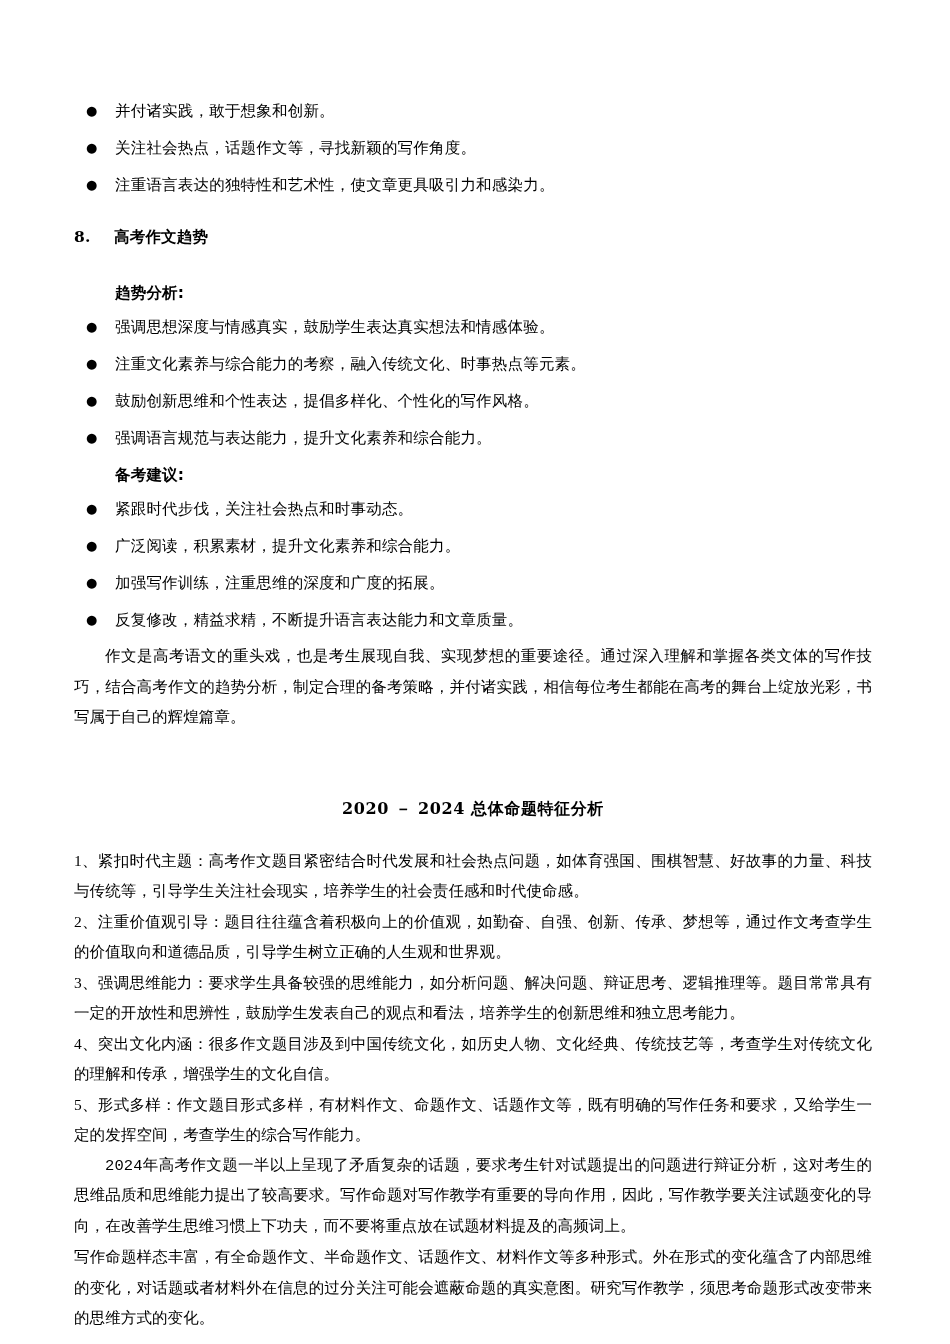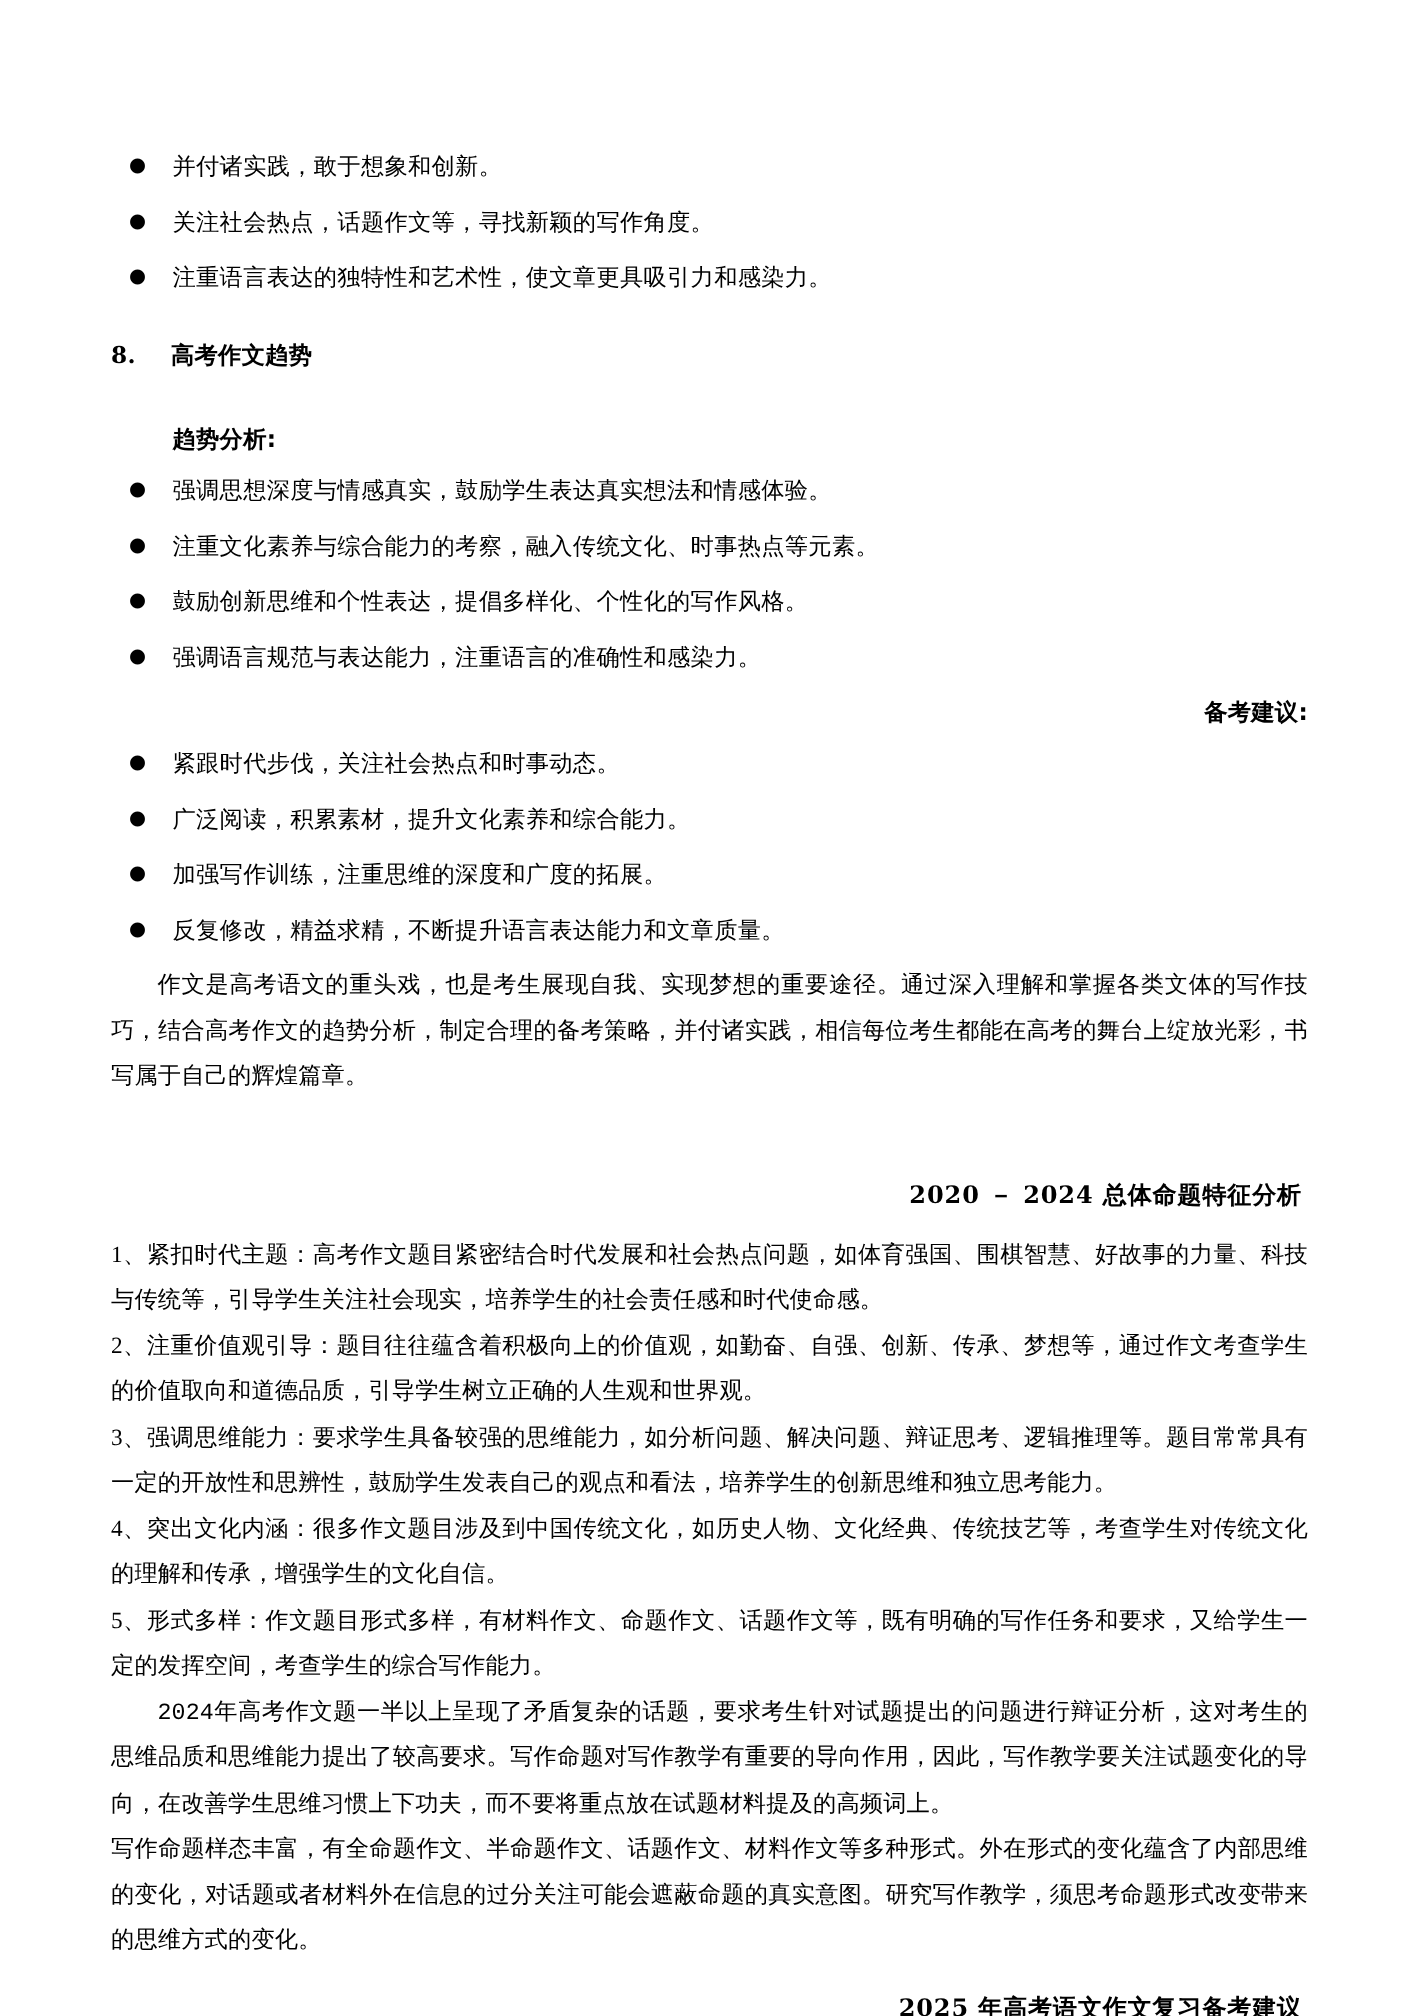--- a/index.html
+++ b/index.html
@@ -74,21 +74,20 @@
     font-weight: bold;
     font-size: 15.5px;
     line-height: 30px;
     padding-left: 41px;
     margin: 6px 0 4px 0;
     font-family: "DejaVu Sans", "Liberation Sans", sans-serif;
     letter-spacing: 0.2px;
   }
   .sub-heading.tight {
     margin-top: 2px;
-    text-align: right;
   }
 
   
   .body-para {
     font-size: 15.5px;
     line-height: 30.5px;
     margin: 0;
     text-align: justify;
     text-justify: inter-ideograph;
     letter-spacing: 0.1px;
@@ -97,25 +96,25 @@
     text-indent: 2em;
     font-family: Liberation Mono, monospace;
   }
   .body-para.no-indent {
     text-indent: 0;
     font-family: Liberation Serif, serif;
   }
 
   
   .center-title {
-    text-align: right;
+    text-align: center;
     font-weight: bold;
     font-size: 16px;
     line-height: 30px;
-    margin: 4px;
+    margin: 16px;
     letter-spacing: 0.6px;
   }
   .spacer-lg { height: 44px; }
   .spacer-sm { height: 10px; }
   .spacer-xs { height: 6px; }
 </style>
 </head>
 <body>
 
 <div class="page">
@@ -149,21 +148,21 @@
     <li class="bullet-item">
       <span class="bullet-dot">●</span>
       <span class="bullet-text">注重文化素养与综合能力的考察，融入传统文化、时事热点等元素。</span>
     </li>
     <li class="bullet-item">
       <span class="bullet-dot">●</span>
       <span class="bullet-text">鼓励创新思维和个性表达，提倡多样化、个性化的写作风格。</span>
     </li>
     <li class="bullet-item">
       <span class="bullet-dot">●</span>
-      <span class="bullet-text">强调语言规范与表达能力，注重语言的准确性和感染力。</span>
+      <span class="bullet-text">强调语言规范与表达能力，提升文化素养和综合能力。</span>
     </li>
   </ul>
 
   <div class="sub-heading tight">备考建议:</div>
   <ul class="bullet-list">
     <li class="bullet-item">
       <span class="bullet-dot">●</span>
       <span class="bullet-text">紧跟时代步伐，关注社会热点和时事动态。</span>
     </li>
     <li class="bullet-item">

